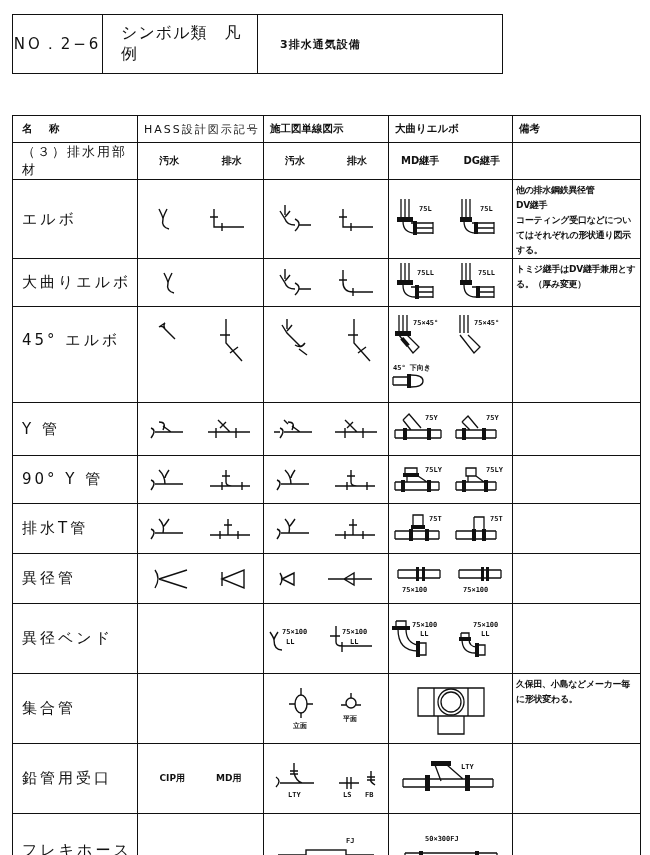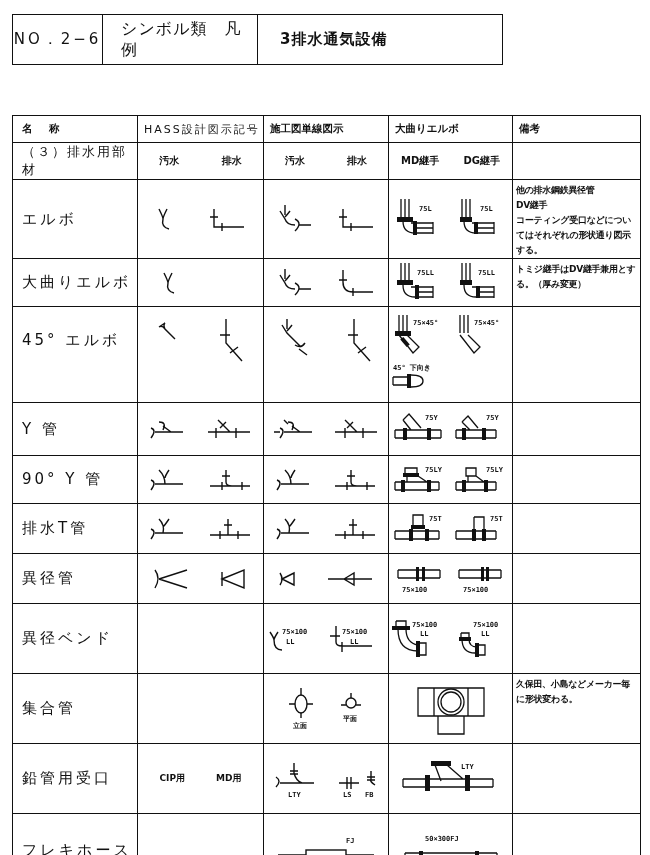--- a/index.html
+++ b/index.html
@@ -1,24 +1,24 @@
 <!DOCTYPE html>
 <html><head>
 <meta charset="utf-8">
 <style>
   * { box-sizing: border-box; margin: 0; padding: 0; }
   html, body { width: 650px; height: 855px; background: #ffffff; overflow: hidden; }
   body { position: relative; font-family: "DejaVu Sans", sans-serif; color: #111; }
 
-  .title-box { position: absolute; left: 12px; top: 14px; width: 491px; height: 51px; border: 1.5px solid #111; display: flex; }
+  .title-box { position: absolute; left: 12px; top: 14px; width: 491px; height: 60px; border: 1.5px solid #111; display: flex; }
   .title-box > div { height: 100%; display: flex; align-items: center; border-right: 1.5px solid #111; }
   .title-box > div:last-child { border-right: none; }
   .t-no { width: 90px; justify-content: center; font-size: 15px; letter-spacing: 3px; }
   .t-cat { width: 155px; padding-left: 18px; font-size: 16px; letter-spacing: 1px; }
-  .t-sub { flex: 1; padding-left: 22px; font-size: 15px; font-weight: bold; letter-spacing: 1px; }
+  .t-sub { flex: 1; padding-left: 22px; font-size: 11px; font-weight: bold; letter-spacing: 1px; }
 
   table.legend { position: absolute; left: 12px; top: 115px; width: 628px; border-collapse: collapse; table-layout: fixed; }
   table.legend td { border: 1.3px solid #111; vertical-align: middle; padding: 0; }
   .c-name { width: 125px; padding-left: 9px !important; font-size: 15px; font-weight: normal; letter-spacing: 3px; }
   .c-hass { width: 126px; }
   .c-single { width: 125px; }
   .c-double { width: 124px; }
   .c-note { width: 128px; }
   .hdr td { font-size: 10.5px; font-weight: bold; }
   .hdr .c-hass-h { font-size: 11px; letter-spacing: 2px; font-weight: normal; padding-left: 6px; }

